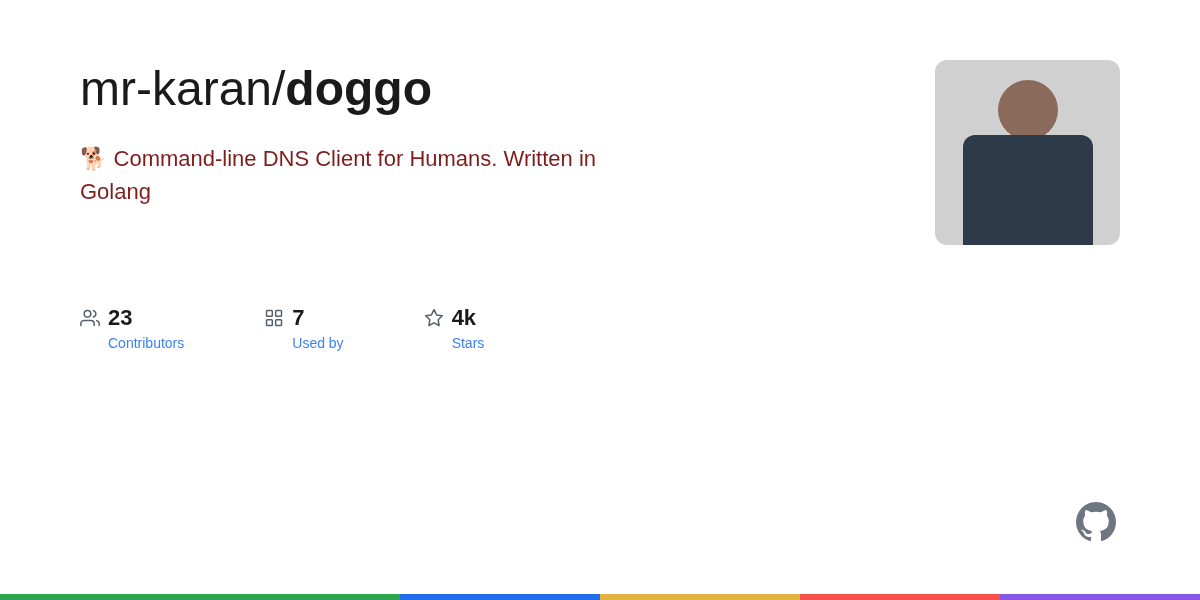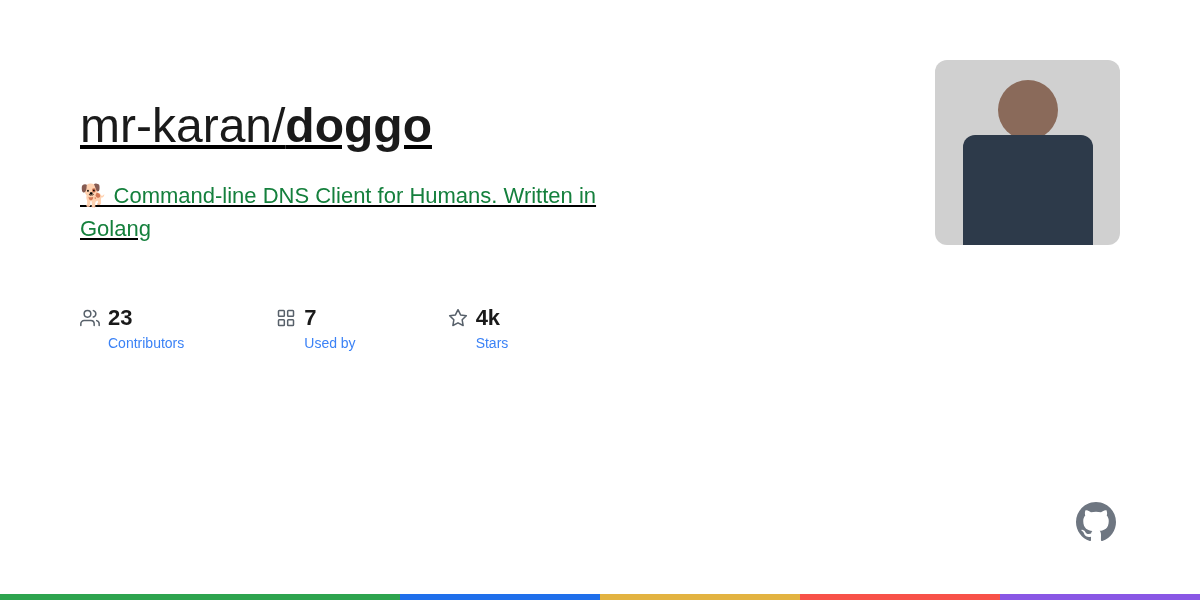--- a/index.html
+++ b/index.html
@@ -10,22 +10,21 @@
       width: 1200px;
       height: 600px;
       overflow: hidden;
       position: relative;
     }
 
     .main-content {
       padding: 60px 80px 0 80px;
       display: flex;
       justify-content: space-between;
-      align-items: flex-end;
-      text-decoration: underline;
+      align-items: flex-start;
     }
 
     .left-section {
       flex: 1;
       max-width: 700px;
     }
 
     .repo-title {
       font-size: 48px;
       font-weight: 400;
@@ -33,21 +32,21 @@
       margin-bottom: 24px;
       line-height: 1.2;
     }
 
     .repo-title strong {
       font-weight: 700;
     }
 
     .repo-description {
       font-size: 22px;
-      color: #15803d;
+      color: #7f1d1d;
       line-height: 1.5;
       max-width: 560px;
     }
 
     .avatar-section {
       flex-shrink: 0;
       margin-left: 40px;
     }
 
     
@@ -80,21 +79,21 @@
       transform: translateX(-50%);
       width: 130px;
       height: 110px;
       border-radius: 12px 12px 0 0;
       background: #2d3a4a;
     }
 
     .stats-section {
       display: flex;
       align-items: flex-start;
-      gap: 12px;
+      gap: 0;
       padding: 60px 80px 0 80px;
     }
 
     .stat-item {
       display: flex;
       flex-direction: column;
       align-items: flex-start;
       margin-right: 80px;
     }
 

